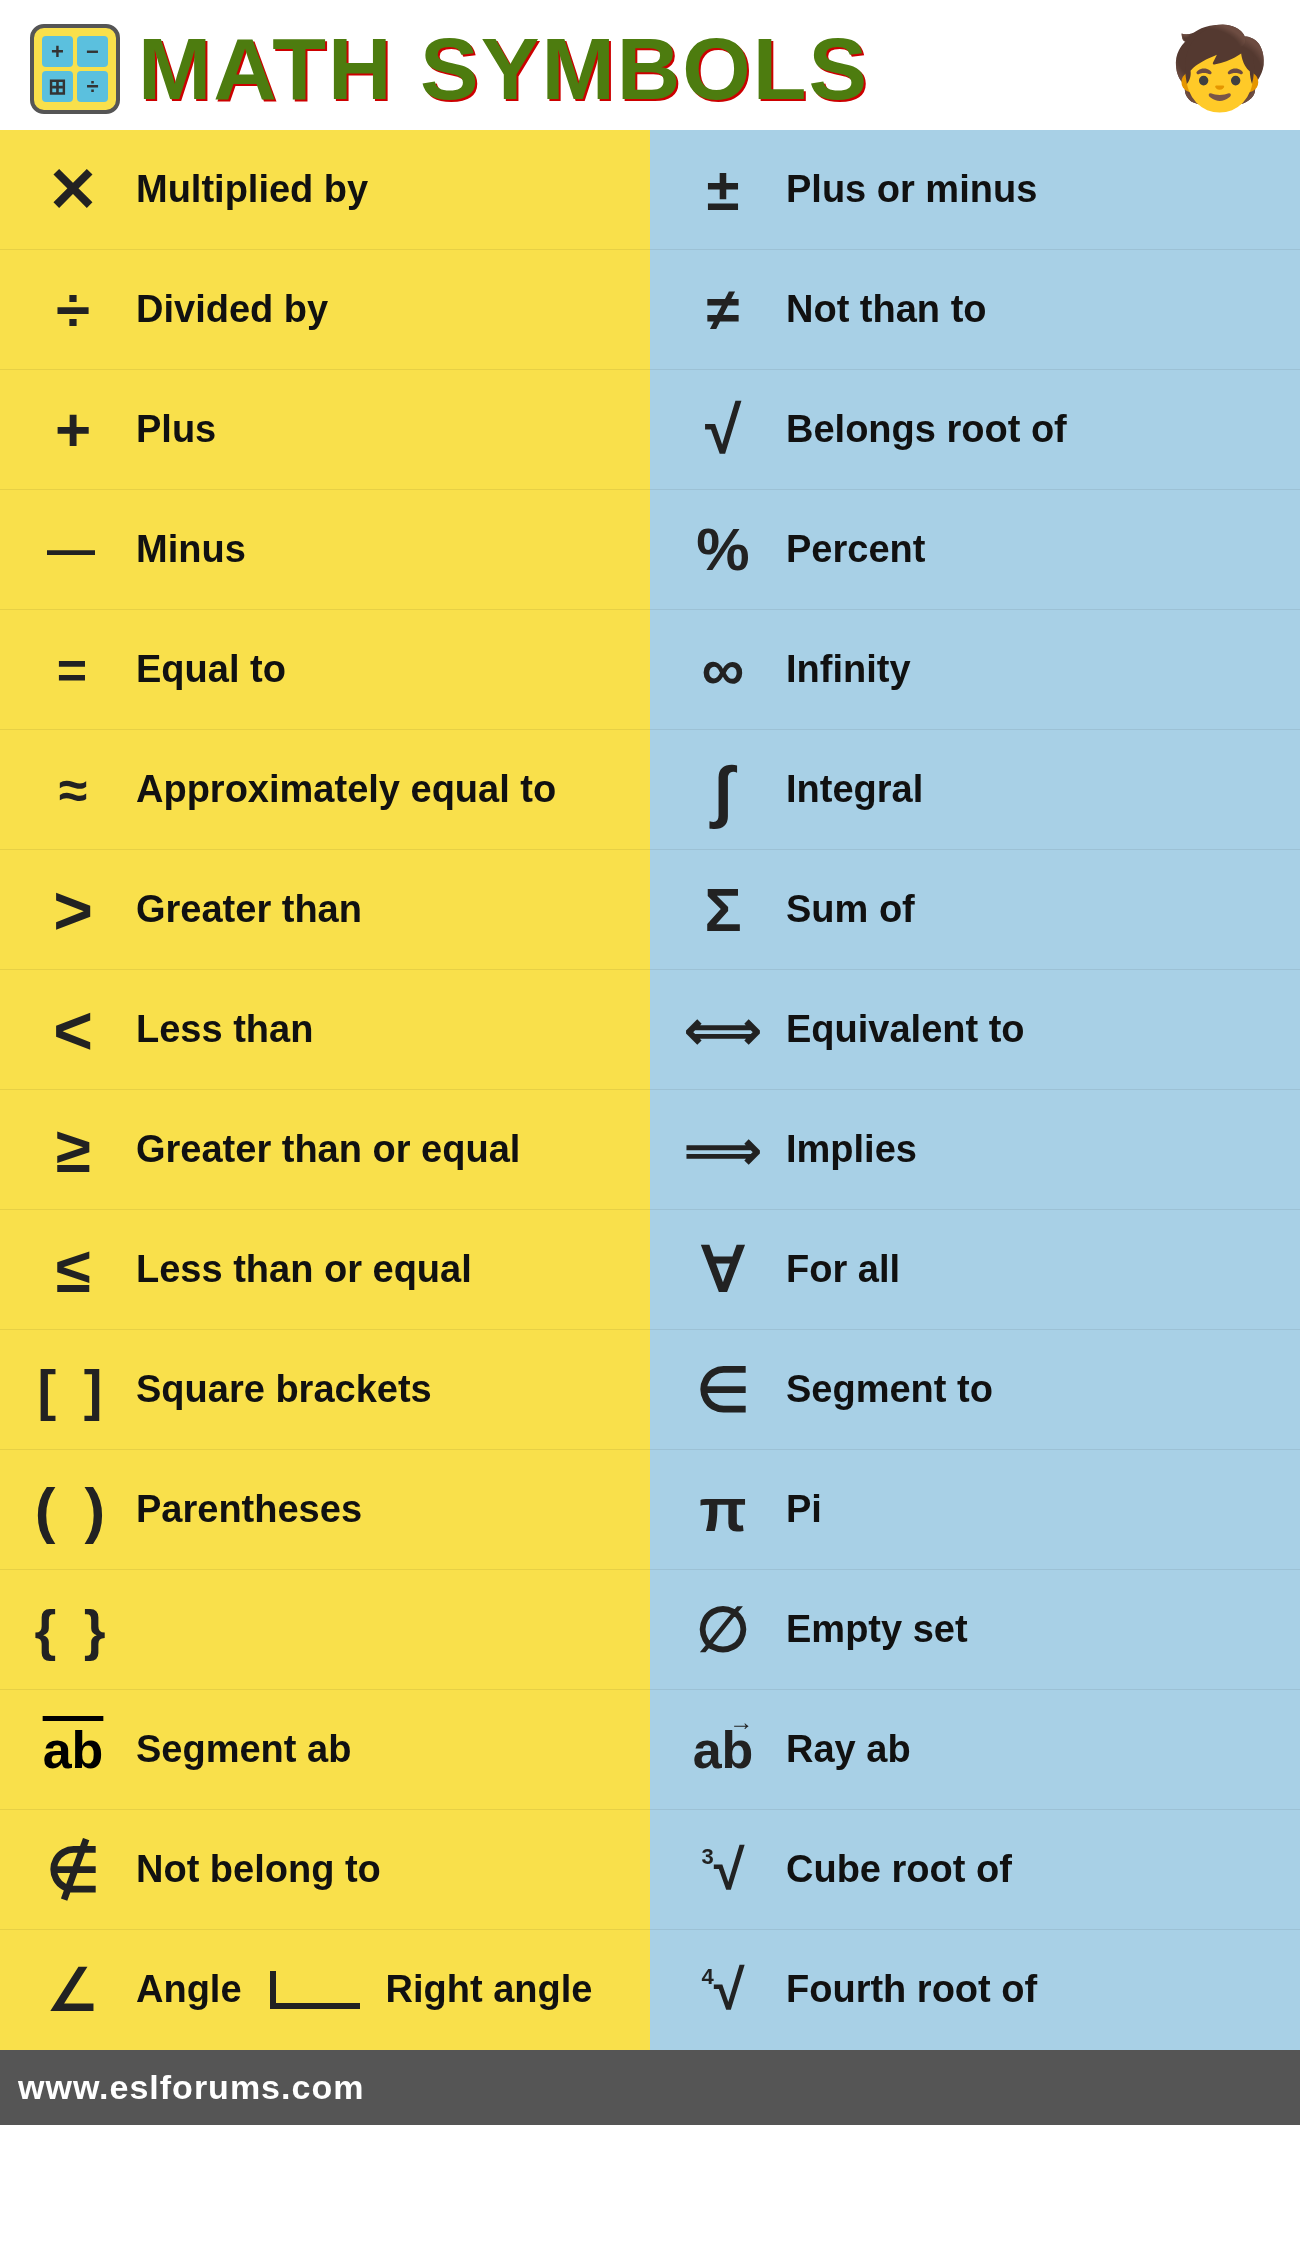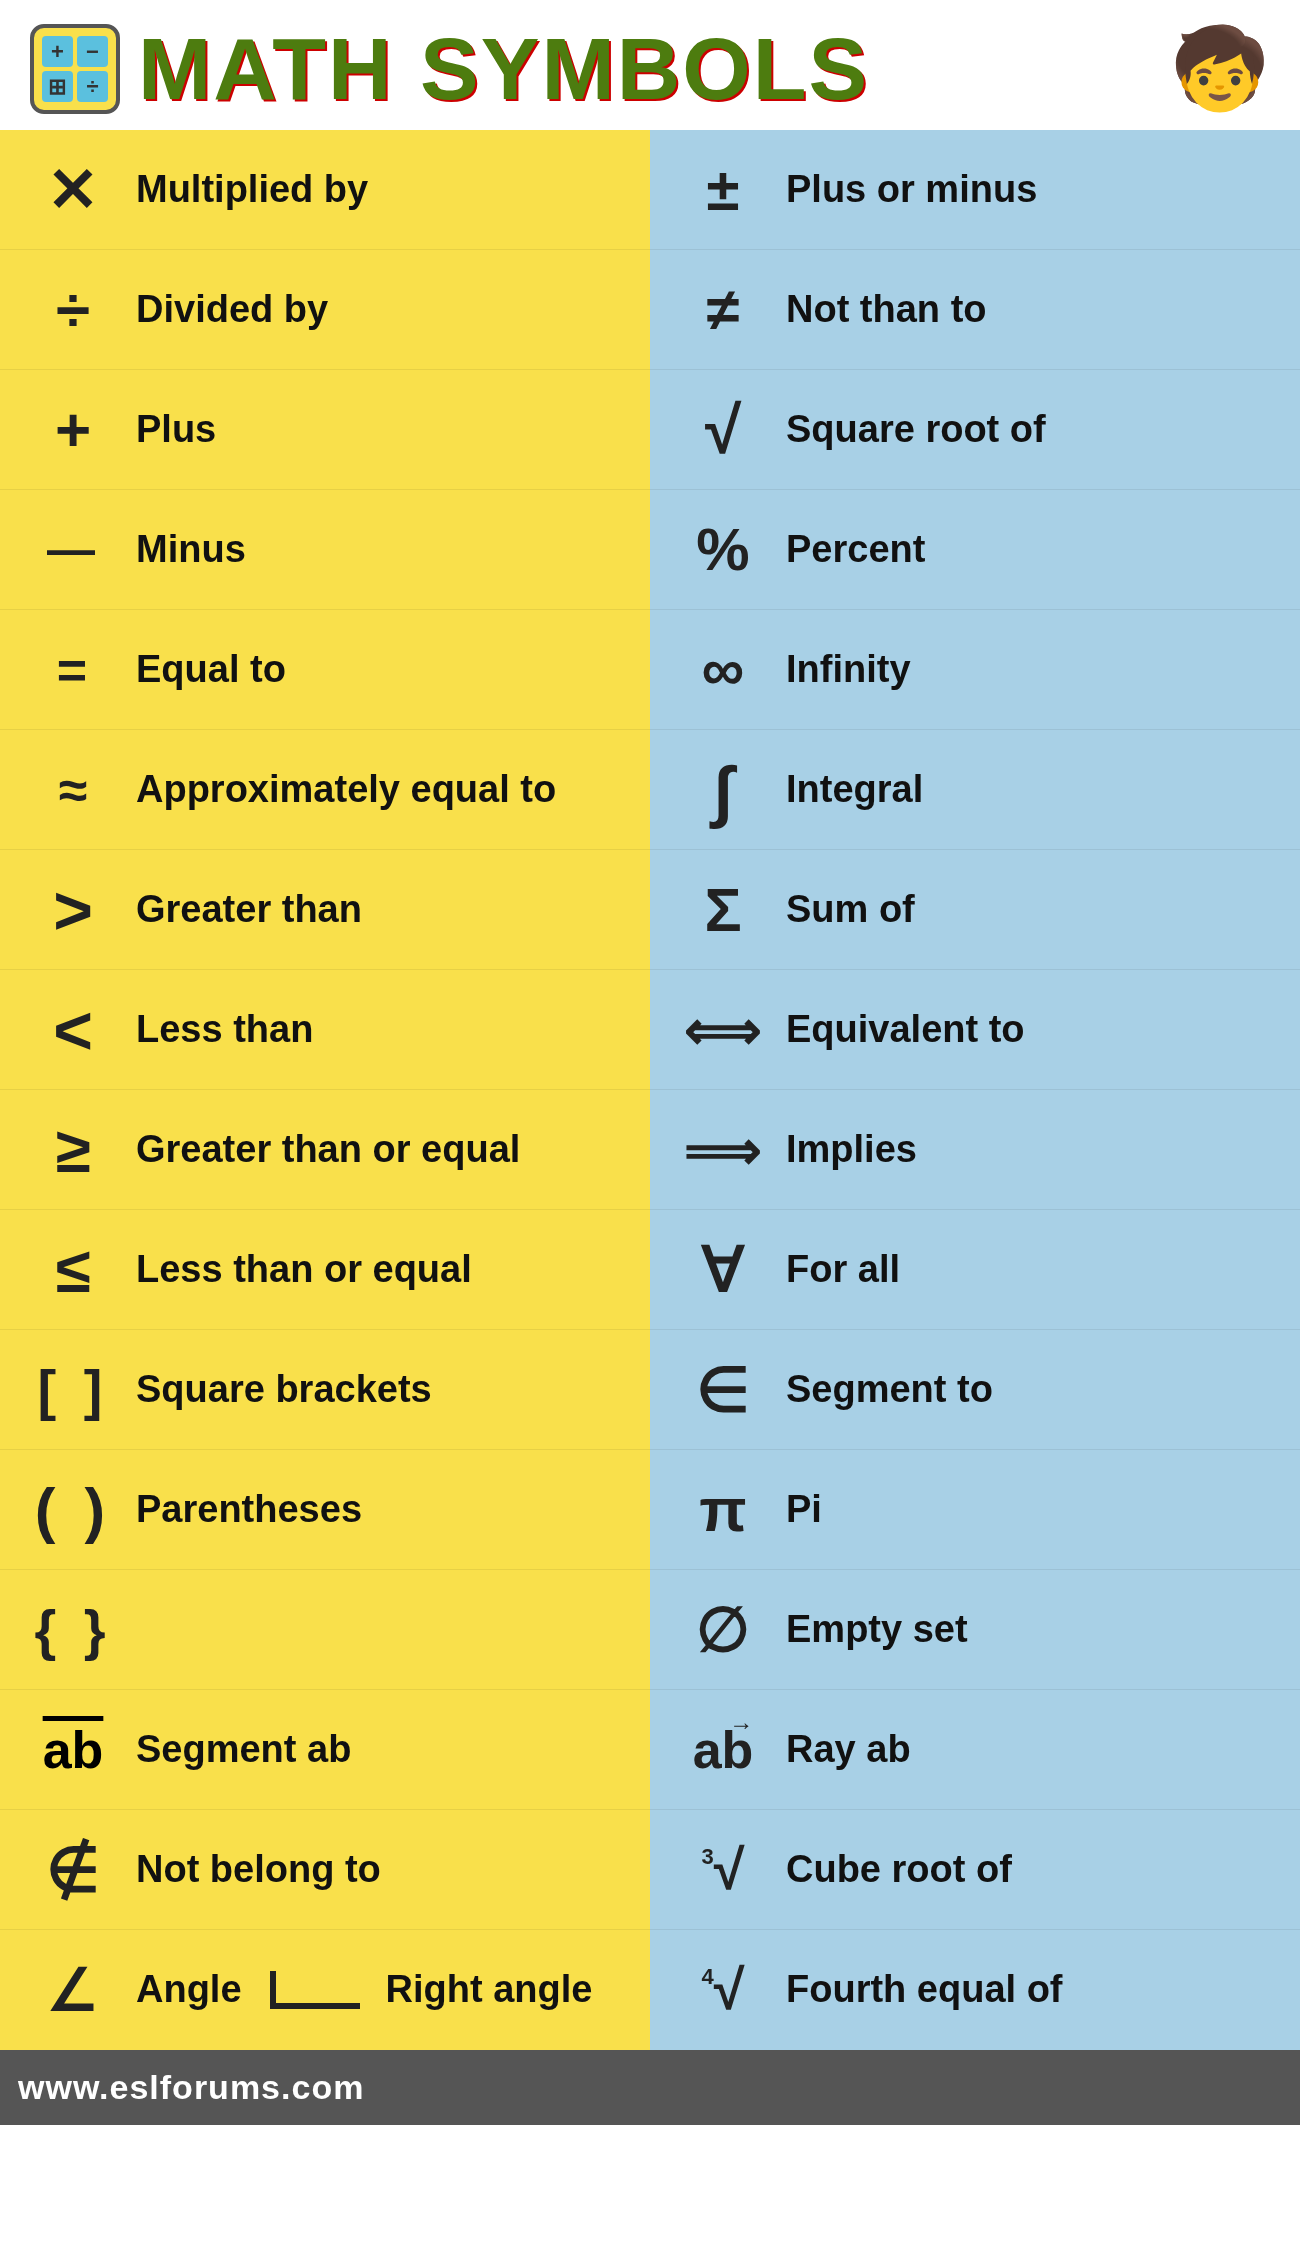--- a/index.html
+++ b/index.html
@@ -230,21 +230,21 @@
       <div class="label">Plus or minus</div>
     </div>
 
     <div class="row">
       <div class="symbol" style="font-size:60px;">≠</div>
       <div class="label">Not than to</div>
     </div>
 
     <div class="row">
       <div class="symbol" style="font-size:66px;">√</div>
-      <div class="label">Square root of</div>
+      <div class="label">Belongs root of</div>
     </div>
 
     <div class="row">
       <div class="symbol" style="font-size:60px;">%</div>
       <div class="label">Percent</div>
     </div>
 
     <div class="row">
       <div class="symbol" style="font-size:60px;">∞</div>
       <div class="label">Infinity</div>
@@ -311,21 +311,21 @@
       <div class="label">Cube root of</div>
     </div>
 
     <div class="row">
       <div class="symbol">
         <span style="font-size:44px; position:relative; display:inline-flex; align-items:flex-start;">
           <sup style="font-size:22px; position:relative; top:4px;">4</sup>
           <span style="font-size:56px;">√</span>
         </span>
       </div>
-      <div class="label">Fourth equal of</div>
+      <div class="label">Fourth root of</div>
     </div>
 
   </div>
 </div>
 
 <div class="footer">
   <span>www.eslforums.com</span>
 </div>
 
 </body></html>

